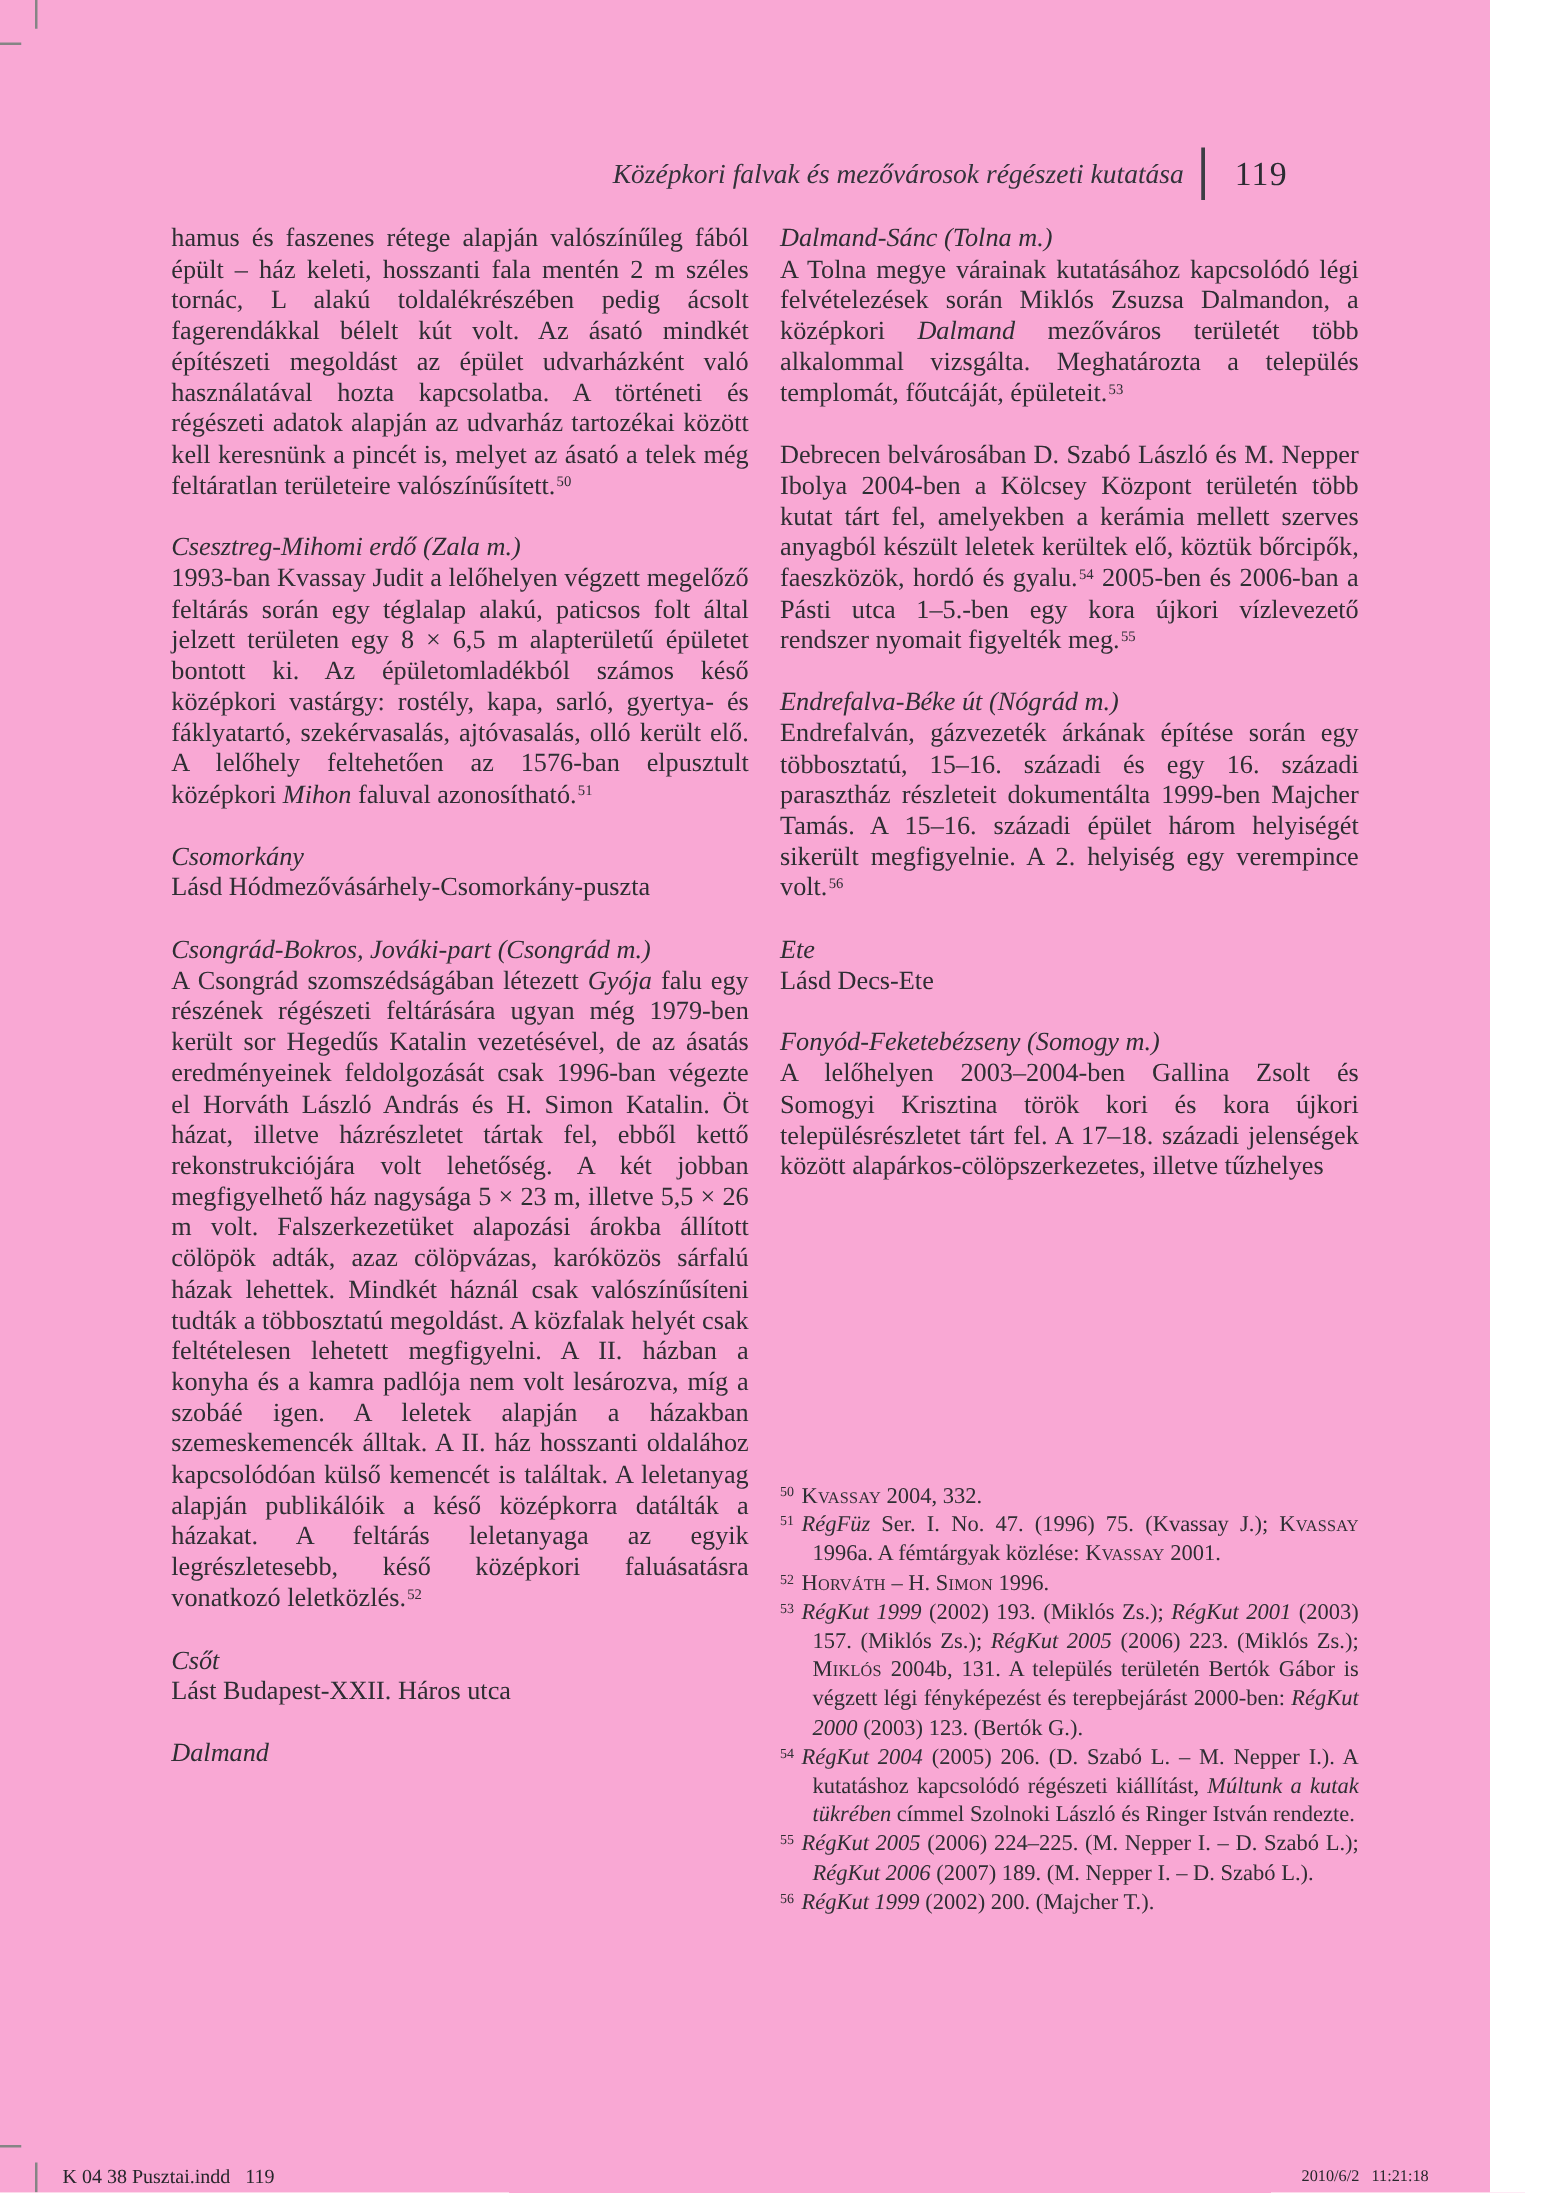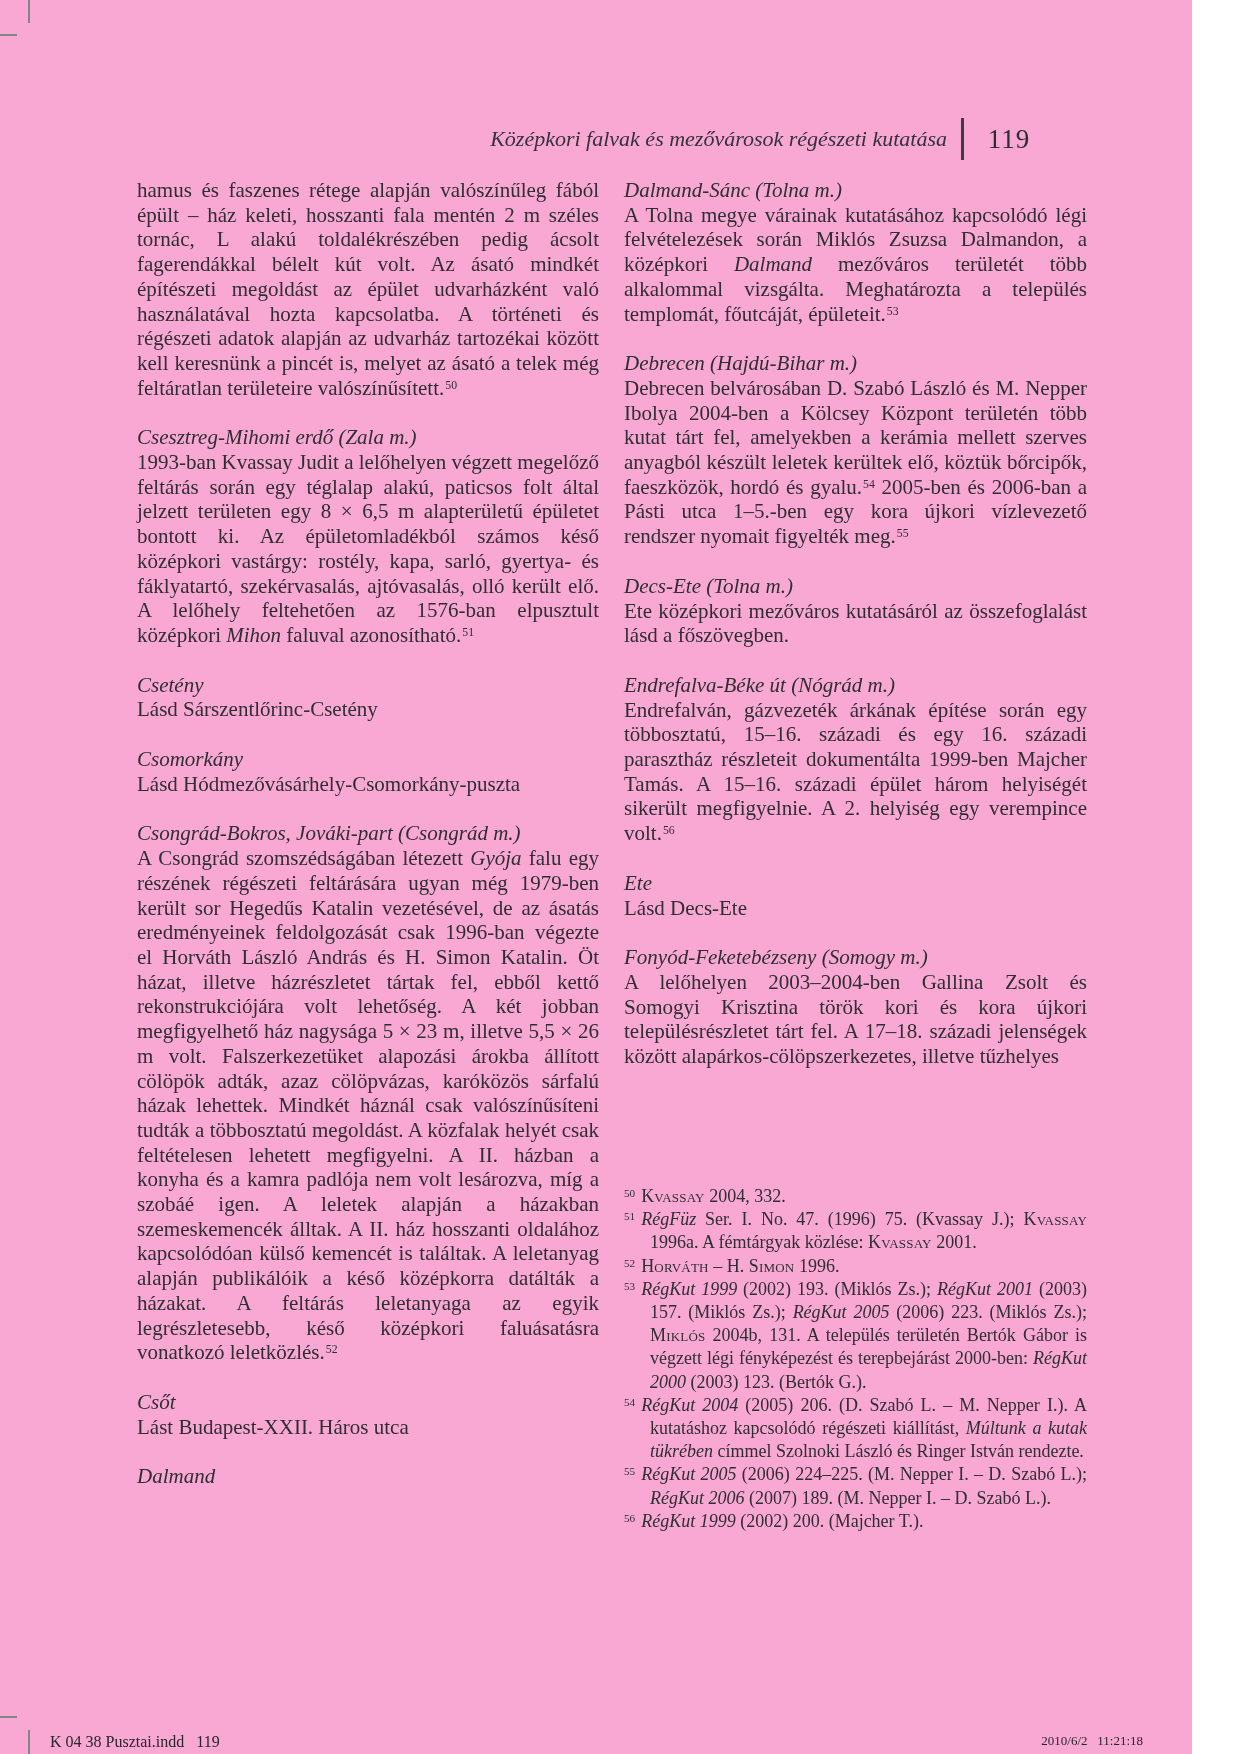--- a/index.html
+++ b/index.html
@@ -85,24 +85,20 @@
 
   <div class="col col-left" id="col-left">
       <section class="entry">
         <p class="para"><span>hamus és faszenes rétege alapján valószínűleg fából épült – ház keleti, hosszanti fala mentén 2 m széles tornác, L alakú toldalékrészében pedig ácsolt fagerendákkal bélelt kút volt. Az ásató mindkét építészeti megoldást az épület udvarházként való használatával hozta kapcsolatba. A történeti és régészeti adatok alapján az udvarház tartozékai között kell keresnünk a pincét is, melyet az ásató a telek még feltáratlan területeire valószínűsített.</span><sup class="fnref">50</sup></p>
       </section>
       <section class="entry">
         <div class="heading">Csesztreg-Mihomi erdő (Zala m.)</div>
         <p class="para"><span>1993-ban Kvassay Judit a lelőhelyen végzett megelőző feltárás során egy téglalap alakú, paticsos folt által jelzett területen egy 8 × 6,5 m alapterületű épületet bontott ki. Az épületomladékból számos késő középkori vastárgy: rostély, kapa, sarló, gyertya- és fáklyatartó, szekérvasalás, ajtóvasalás, olló került elő. A lelőhely feltehetően az 1576-ban elpusztult középkori </span><span class="it">Mihon</span><span> faluval azonosítható.</span><sup class="fnref">51</sup></p>
       </section>
       <section class="entry">
-        <div class="heading">Csetény</div>
-        <p class="para"><span>Lásd Sárszentlőrinc-Csetény</span></p>
-      </section>
-      <section class="entry">
         <div class="heading">Csomorkány</div>
         <p class="para"><span>Lásd Hódmezővásárhely-Csomorkány-puszta</span></p>
       </section>
       <section class="entry">
         <div class="heading">Csongrád-Bokros, Jováki-part (Csongrád m.)</div>
         <p class="para"><span>A Csongrád szomszédságában létezett </span><span class="it">Gyója</span><span> falu egy részének régészeti feltárására ugyan még 1979-ben került sor Hegedűs Katalin vezetésével, de az ásatás eredményeinek feldolgozását csak 1996-ban végezte el Horváth László András és H. Simon Katalin. Öt házat, illetve házrészletet tártak fel, ebből kettő rekonstrukciójára volt lehetőség. A két jobban megfigyelhető ház nagysága 5 × 23 m, illetve 5,5 × 26 m volt. Falszerkezetüket alapozási árokba állított cölöpök adták, azaz cölöpvázas, karóközös sárfalú házak lehettek. Mindkét háznál csak valószínűsíteni tudták a többosztatú megoldást. A közfalak helyét csak feltételesen lehetett megfigyelni. A II. házban a konyha és a kamra padlója nem volt lesározva, míg a szobáé igen. A leletek alapján a házakban szemeskemencék álltak. A II. ház hosszanti oldalához kapcsolódóan külső kemencét is találtak. A leletanyag alapján publikálóik a késő középkorra datálták a házakat. A feltárás leletanyaga az egyik legrészletesebb, késő középkori faluásatásra vonatkozó leletközlés.</span><sup class="fnref">52</sup></p>
       </section>
       <section class="entry">
         <div class="heading">Csőt</div>
         <p class="para"><span>Lást Budapest-XXII. Háros utca</span></p>
@@ -119,26 +115,21 @@
         <div class="footnote"><sup class="fn-num">53</sup><span class="it">RégKut 1999</span><span> (2002) 193. (Miklós Zs.); </span><span class="it">RégKut 2001</span><span> (2003) 157. (Miklós Zs.); </span><span class="it">RégKut 2005</span><span> (2006) 223. (Miklós Zs.); </span><span class="sc">Miklós</span><span> 2004b, 131. A település területén Bertók Gábor is végzett légi fényképezést és terepbejárást 2000-ben: </span><span class="it">RégKut 2000</span><span> (2003) 123. (Bertók G.).</span></div>
         <div class="footnote"><sup class="fn-num">54</sup><span class="it">RégKut 2004</span><span> (2005) 206. (D. Szabó L. – M. Nepper I.). A kutatáshoz kapcsolódó régészeti kiállítást, </span><span class="it">Múltunk a kutak tükrében</span><span> címmel Szolnoki László és Ringer István rendezte.</span></div>
         <div class="footnote"><sup class="fn-num">55</sup><span class="it">RégKut 2005</span><span> (2006) 224–225. (M. Nepper I. – D. Szabó L.); </span><span class="it">RégKut 2006</span><span> (2007) 189. (M. Nepper I. – D. Szabó L.).</span></div>
         <div class="footnote"><sup class="fn-num">56</sup><span class="it">RégKut 1999</span><span> (2002) 200. (Majcher T.).</span></div>
       </div>
   <section class="entry">
         <div class="heading">Dalmand-Sánc (Tolna m.)</div>
         <p class="para"><span>A Tolna megye várainak kutatásához kapcsolódó légi felvételezések során Miklós Zsuzsa Dalmandon, a középkori </span><span class="it">Dalmand</span><span> mezőváros területét több alkalommal vizsgálta. Meghatározta a település templomát, főutcáját, épületeit.</span><sup class="fnref">53</sup></p>
       </section>
       <section class="entry">
-        <div class="heading">Debrecen (Hajdú-Bihar m.)</div>
         <p class="para"><span>Debrecen belvárosában D. Szabó László és M. Nepper Ibolya 2004-ben a Kölcsey Központ területén több kutat tárt fel, amelyekben a kerámia mellett szerves anyagból készült leletek kerültek elő, köztük bőrcipők, faeszközök, hordó és gyalu.</span><sup class="fnref">54</sup><span> 2005-ben és 2006-ban a Pásti utca 1–5.-ben egy kora újkori vízlevezető rendszer nyomait figyelték meg.</span><sup class="fnref">55</sup></p>
-      </section>
-      <section class="entry">
-        <div class="heading">Decs-Ete (Tolna m.)</div>
-        <p class="para"><span>Ete középkori mezőváros kutatásáról az összefoglalást lásd a főszövegben.</span></p>
       </section>
       <section class="entry">
         <div class="heading">Endrefalva-Béke út (Nógrád m.)</div>
         <p class="para"><span>Endrefalván, gázvezeték árkának építése során egy többosztatú, 15–16. századi és egy 16. századi parasztház részleteit dokumentálta 1999-ben Majcher Tamás. A 15–16. századi épület három helyiségét sikerült megfigyelnie. A 2. helyiség egy verempince volt.</span><sup class="fnref">56</sup></p>
       </section>
       <section class="entry">
         <div class="heading">Ete</div>
         <p class="para"><span>Lásd Decs-Ete</span></p>
       </section>
       <section class="entry">

